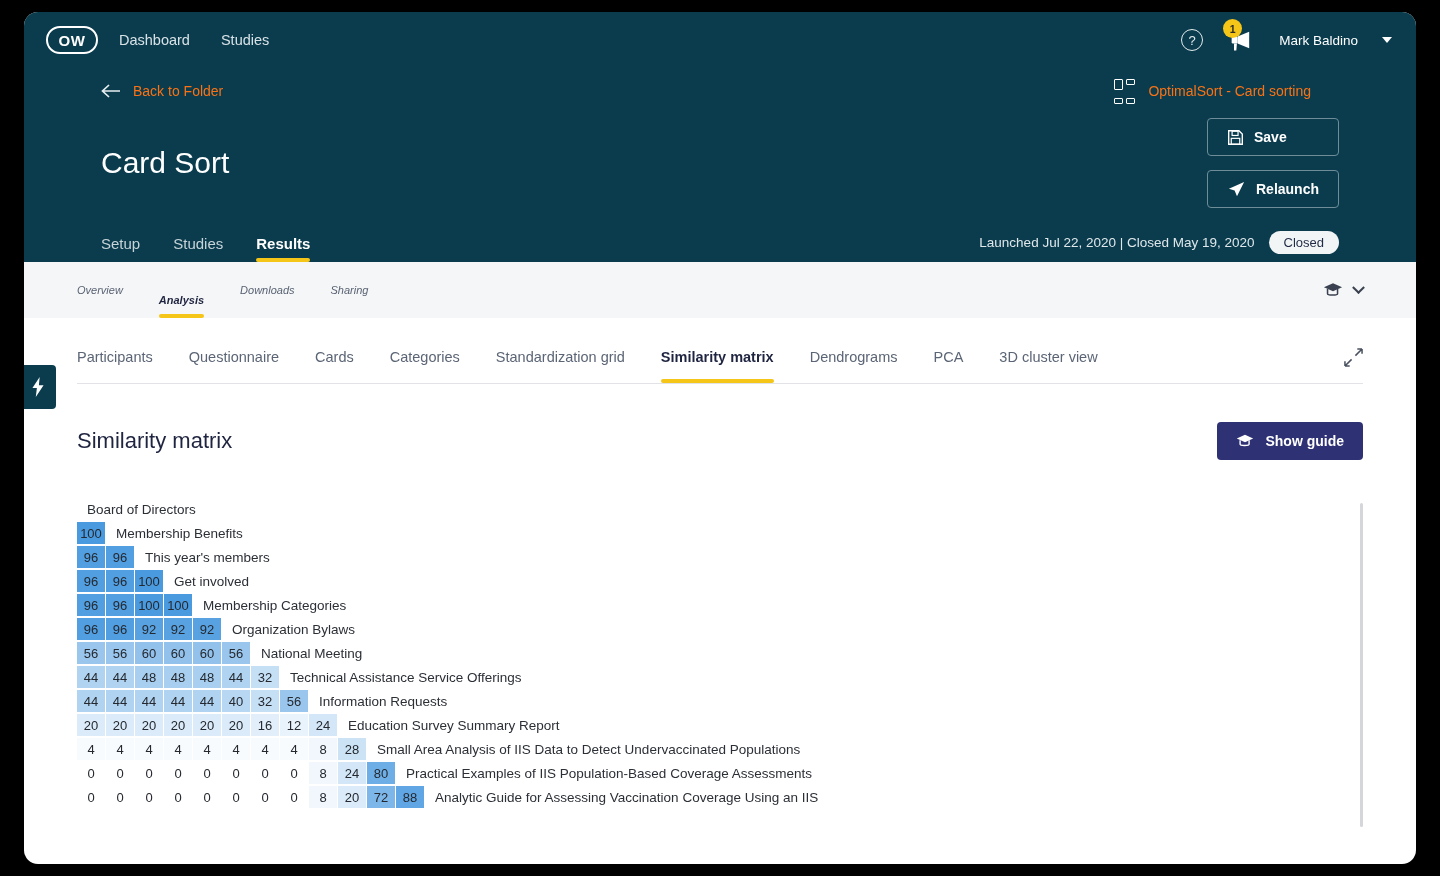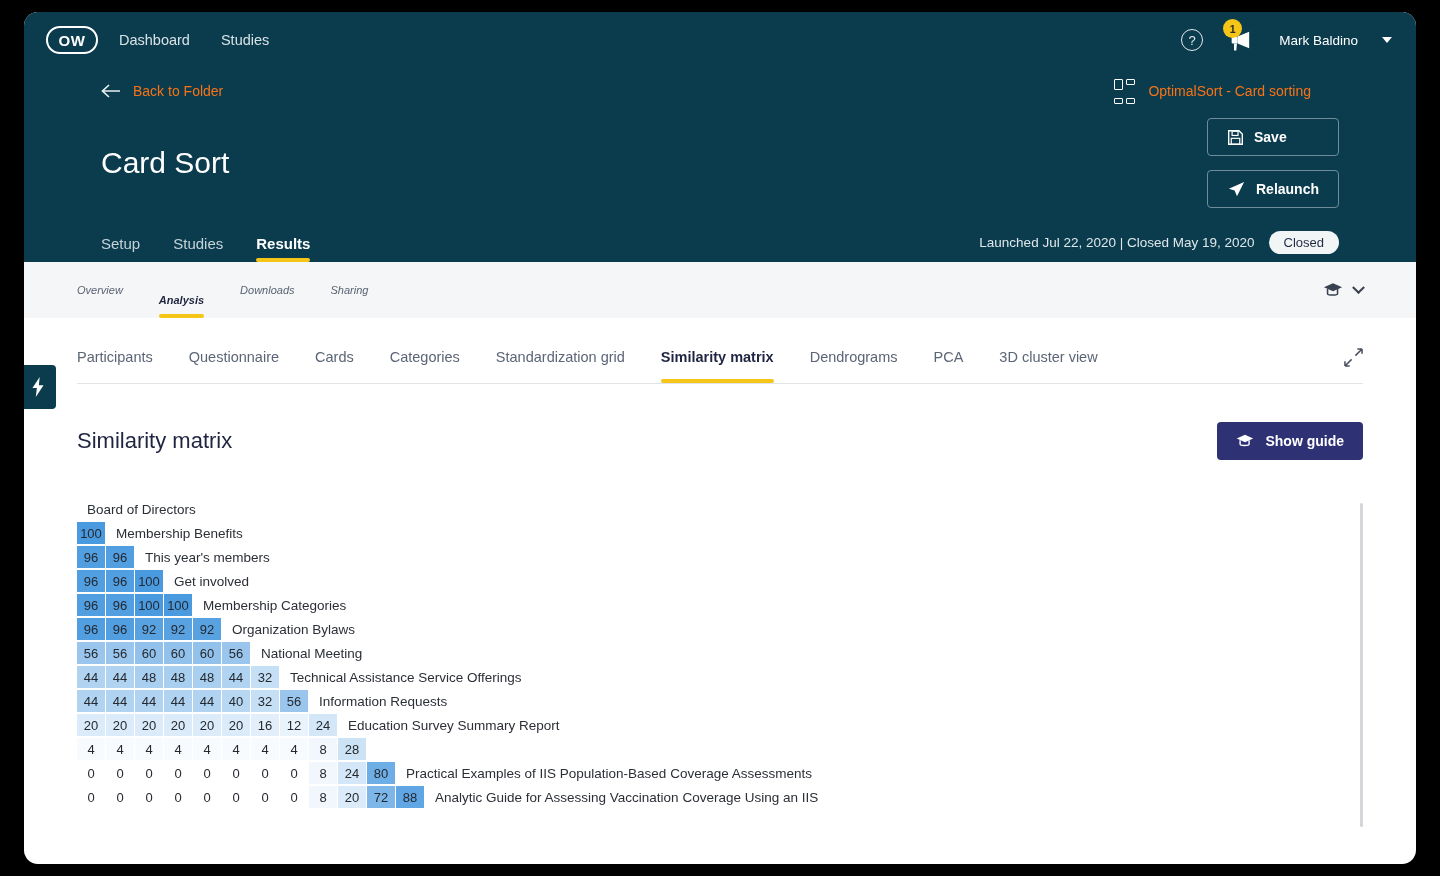--- a/index.html
+++ b/index.html
@@ -407,20 +407,21 @@
             <div class="cell" style="background: rgb(248, 251, 254);">4</div>
             <div class="cell" style="background: rgb(248, 251, 254);">4</div>
             <div class="cell" style="background: rgb(248, 251, 254);">4</div>
             <div class="cell" style="background: rgb(248, 251, 254);">4</div>
             <div class="cell" style="background: rgb(248, 251, 254);">4</div>
             <div class="cell" style="background: rgb(248, 251, 254);">4</div>
             <div class="cell" style="background: rgb(248, 251, 254);">4</div>
             <div class="cell" style="background: rgb(248, 251, 254);">4</div>
             <div class="cell" style="background: rgb(241, 247, 253);">8</div>
             <div class="cell" style="background: rgb(204, 227, 246);">28</div>
+            <div class="mlabel">Small Area Analysis of IIS Data to Detect Undervaccinated Populations</div>
           </div>
           <div class="mrow">
             <div class="cell" style="background: rgb(255, 255, 255);">0</div>
             <div class="cell" style="background: rgb(255, 255, 255);">0</div>
             <div class="cell" style="background: rgb(255, 255, 255);">0</div>
             <div class="cell" style="background: rgb(255, 255, 255);">0</div>
             <div class="cell" style="background: rgb(255, 255, 255);">0</div>
             <div class="cell" style="background: rgb(255, 255, 255);">0</div>
             <div class="cell" style="background: rgb(255, 255, 255);">0</div>
             <div class="cell" style="background: rgb(255, 255, 255);">0</div>

